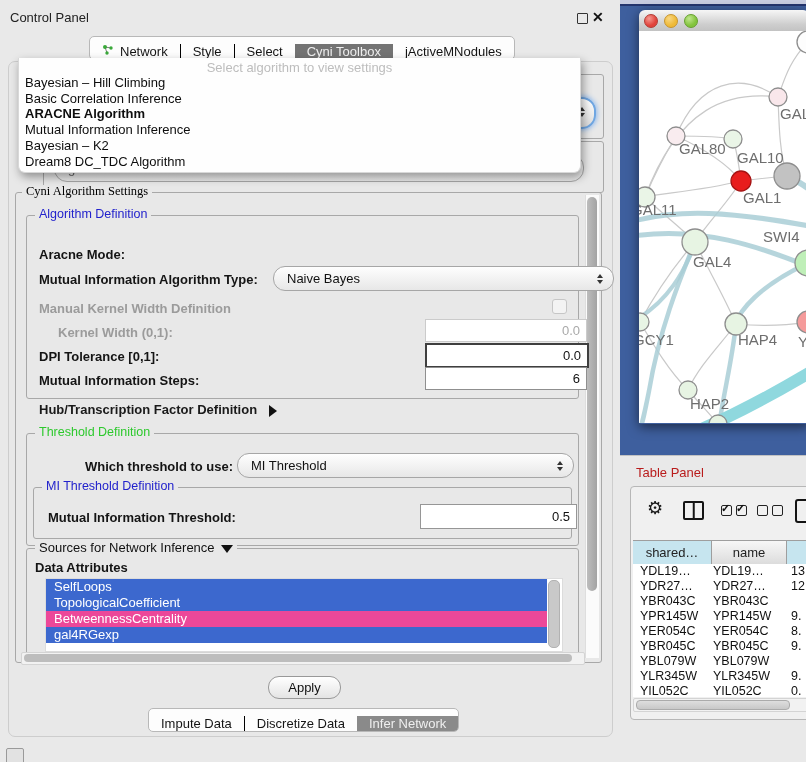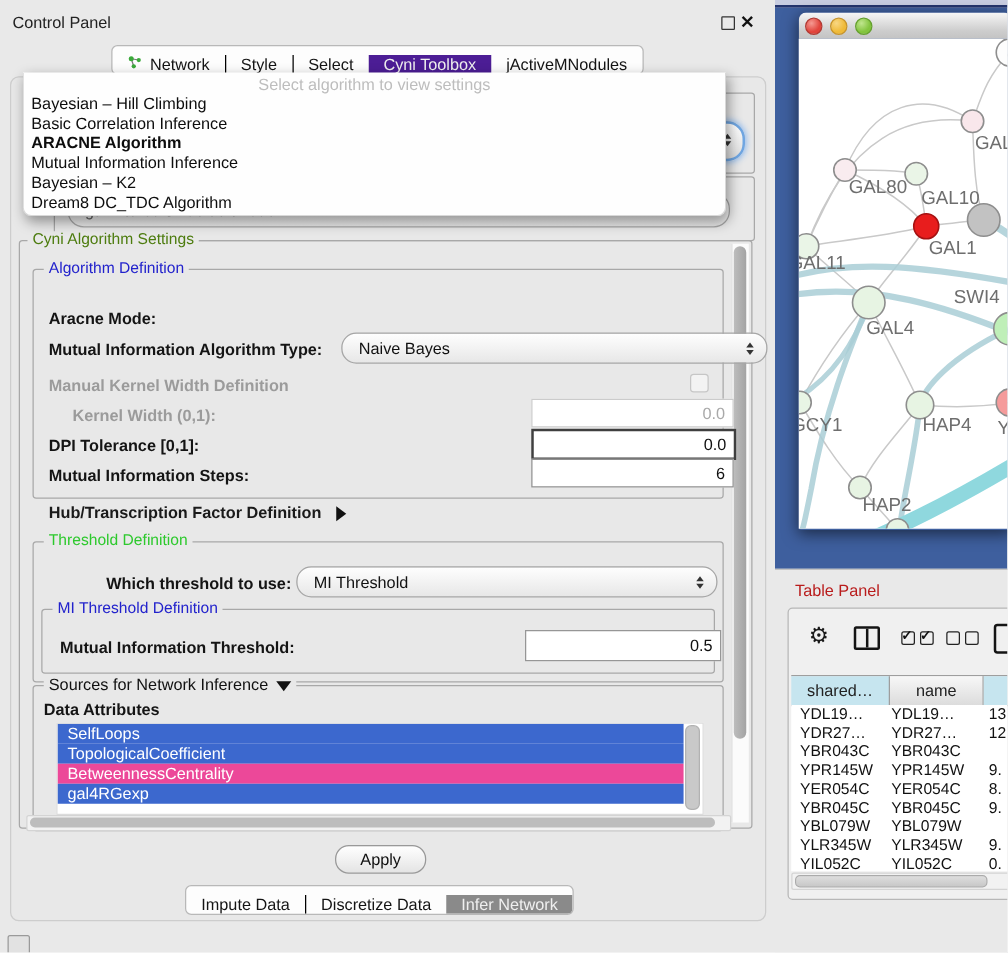--- a/index.html
+++ b/index.html
@@ -18,21 +18,21 @@
   .tab + .tab{border-left:1px solid #000000;}
   .tab.sel{background:#8a8a8a;color:#efefef;border-left:none;}
   .tab.sel + .tab{border-left:none;}
   .tab .net-ico{margin-right:6px;display:inline-block;}
 
   .content-panel{left:8px;top:61px;width:603px;height:674px;background:#e8e8e8;
                  border:1px solid #cdcdcd;border-radius:7px;}
 
   .groupbox{border:1px solid #a8a8a8;border-radius:3px;}
   .gb-title{position:absolute;background:#e8e8e8;padding:0 4px;font-size:12.5px;line-height:13px;}
-  .t-gray{color:#4d7c0f;} .t-blue{color:#2222cc;} .t-green{color:#2dc92d;} .t-black{color:#111;font-size:13px;}
+  .t-gray{color:#000000;font-family:Liberation Serif, serif;} .t-blue{color:#2222cc;} .t-green{color:#2dc92d;} .t-black{color:#111;font-size:13px;}
 
   .combo{position:absolute;border:1px solid #a6a6a6;border-radius:12px;
          background:linear-gradient(#fefefe,#e7e7e7);display:flex;align-items:center;
          padding:0 26px 0 13px;font-size:13px;color:#111;}
   .arrows{position:absolute;right:10px;top:50%;transform:translateY(-50%);
           display:flex;flex-direction:column;gap:2px;}
   .arrows i{display:block;width:0;height:0;border-left:3.5px solid transparent;border-right:3.5px solid transparent;}
   .arrows .up{border-bottom:4.5px solid #333;}
   .arrows .dn{border-top:4.5px solid #333;}
 
@@ -111,21 +111,21 @@
             <circle cx="5" cy="9" r="1.7" fill="#3aa93a"></circle>
           </svg></span>
         <span>Network</span>
       </div>
       <div class="tab">
         <span>Style</span>
       </div>
       <div class="tab">
         <span>Select</span>
       </div>
-      <div class="tab sel" style="background: #4c1d95;">
+      <div class="tab sel" style="background: #737373;">
         <span>Cyni Toolbox</span>
       </div>
       <div class="tab">
         <span>jActiveMNodules</span>
       </div>
     </div>
 
   <div class="abs content-panel">
 
     <div class="abs groupbox" style="left:34px;top:12px;width:559px;height:63px;">

